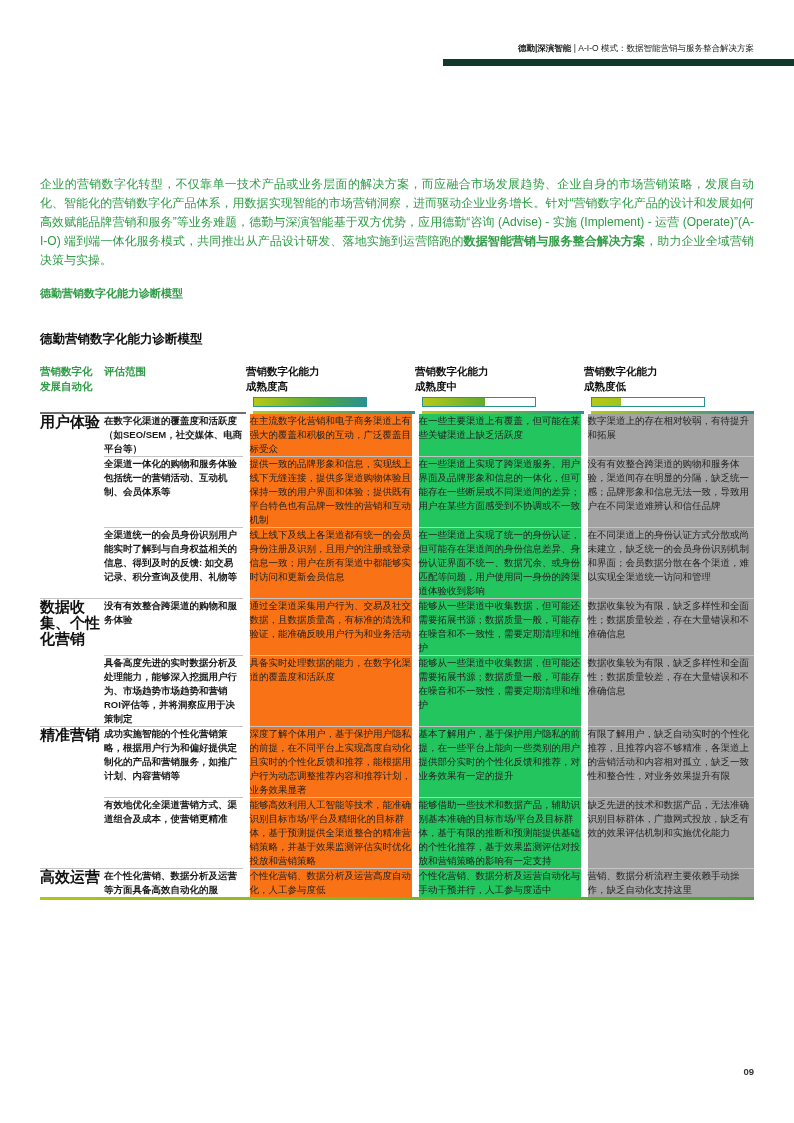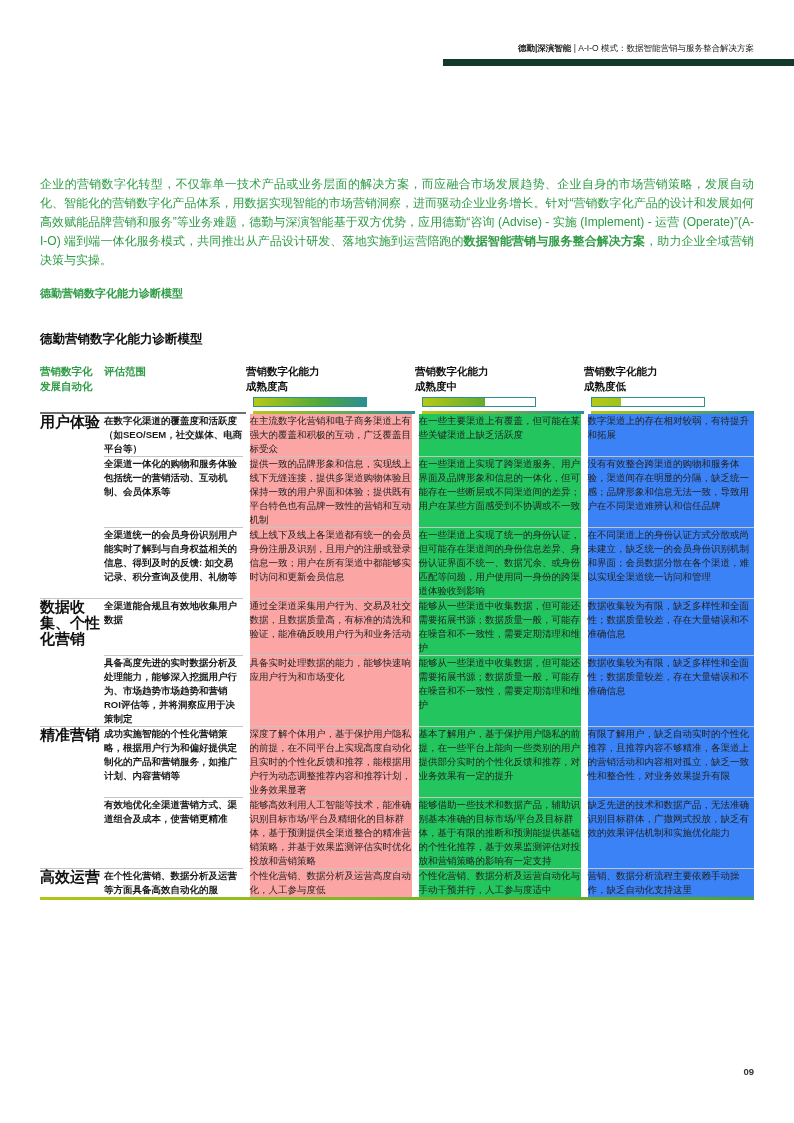--- a/index.html
+++ b/index.html
@@ -31,23 +31,23 @@
   th.hmat{position:relative;height:50px;color:#111;font-weight:bold;font-size:10.5px;line-height:15px;padding-left:7px;}
   th.hmat .gradline{position:absolute;left:7px;right:0;bottom:0;height:3px;background:linear-gradient(90deg,#b6c916,#2a9093);}
   .mbar{position:absolute;left:7px;bottom:7px;width:112px;height:8px;border:1px solid #2a9093;background:#fff;}
   .mbar .fill{height:100%;background:linear-gradient(90deg,#b6c916 0%,#4fa73c 60%,#2a9093 100%);}
   .mbar.partial .fill{background:linear-gradient(90deg,#b6c916,#62ab31);}
   .mbar.small .fill{background:linear-gradient(90deg,#b6c916,#9ec31d);}
 
   td.dim{font-weight:bold;font-size:15px;line-height:16px;color:#111;vertical-align:middle;padding-right:8px;}
   td.scope{font-weight:bold;font-size:9.5px;line-height:14px;color:#1a1a1a;padding:6px 10px 9px 0;}
   td.val{font-size:9.5px;line-height:14px;color:#222;border-left:7px solid #fff;padding:6px 8px 9px 6px;}
-  td.val.high{background:#fca5a5;}
+  td.val.high{background:#f97316;}
   td.val.mid{background:#22c55e;}
-  td.val.low{background:#3b82f6;}
+  td.val.low{background:#a3a3a3;}
   tbody tr + tr td{border-top:1px solid #c4c4c4;}
   .table-bottom{width:714px;height:3px;background:linear-gradient(90deg,#b0c617,#49a336);}
 
   .page-number{position:absolute;top:1066px;right:40px;font-size:9.5px;font-weight:bold;color:#333;}
 </style>
 </head>
 <body>
 
 <div class="page">
 
@@ -126,28 +126,28 @@
             <td class="val low">没有有效整合跨渠道的购物和服务体验，渠道间存在明显的分隔，缺乏统一感；品牌形象和信息无法一致，导致用户在不同渠道难辨认和信任品牌</td>
           </tr>
           <tr>
             <td class="scope">全渠道统一的会员身份识别用户能实时了解到与自身权益相关的信息、得到及时的反馈: 如交易记录、积分查询及使用、礼物等</td>
             <td class="val high">线上线下及线上各渠道都有统一的会员身份注册及识别，且用户的注册或登录信息一致；用户在所有渠道中都能够实时访问和更新会员信息</td>
             <td class="val mid">在一些渠道上实现了统一的身份认证，但可能存在渠道间的身份信息差异、身份认证界面不统一、数据冗余、或身份匹配等问题，用户使用同一身份的跨渠道体验收到影响</td>
             <td class="val low">在不同渠道上的身份认证方式分散或尚未建立，缺乏统一的会员身份识别机制和界面；会员数据分散在各个渠道，难以实现全渠道统一访问和管理</td>
           </tr>
           <tr>
             <td class="dim" rowspan="2">数据收集、个性化营销</td>
-            <td class="scope">全渠道能合规且有效地收集用户数据</td>
+            <td class="scope">没有有效整合跨渠道的购物和服务体验</td>
             <td class="val high">通过全渠道采集用户行为、交易及社交数据，且数据质量高，有标准的清洗和验证，能准确反映用户行为和业务活动</td>
             <td class="val mid">能够从一些渠道中收集数据，但可能还需要拓展书源；数据质量一般，可能存在噪音和不一致性，需要定期清理和维护</td>
             <td class="val low">数据收集较为有限，缺乏多样性和全面性；数据质量较差，存在大量错误和不准确信息</td>
           </tr>
           <tr>
             <td class="scope">具备高度先进的实时数据分析及处理能力，能够深入挖掘用户行为、市场趋势市场趋势和营销ROI评估等，并将洞察应用于决策制定</td>
-            <td class="val high">具备实时处理数据的能力，能够快速响应用户行为和市场变化</td>
+            <td class="val high">具备实时处理数据的能力，在数字化渠道的覆盖度和活跃度</td>
             <td class="val mid">能够从一些渠道中收集数据，但可能还需要拓展书源；数据质量一般，可能存在噪音和不一致性，需要定期清理和维护</td>
             <td class="val low">数据收集较为有限，缺乏多样性和全面性；数据质量较差，存在大量错误和不准确信息</td>
           </tr>
           <tr>
             <td class="dim" rowspan="2">精准营销</td>
             <td class="scope">成功实施智能的个性化营销策略，根据用户行为和偏好提供定制化的产品和营销服务，如推广计划、内容营销等</td>
             <td class="val high">深度了解个体用户，基于保护用户隐私的前提，在不同平台上实现高度自动化且实时的个性化反馈和推荐，能根据用户行为动态调整推荐内容和推荐计划，业务效果显著</td>
             <td class="val mid">基本了解用户，基于保护用户隐私的前提，在一些平台上能向一些类别的用户提供部分实时的个性化反馈和推荐，对业务效果有一定的提升</td>
             <td class="val low">有限了解用户，缺乏自动实时的个性化推荐，且推荐内容不够精准，各渠道上的营销活动和内容相对孤立，缺乏一致性和整合性，对业务效果提升有限</td>
           </tr>

